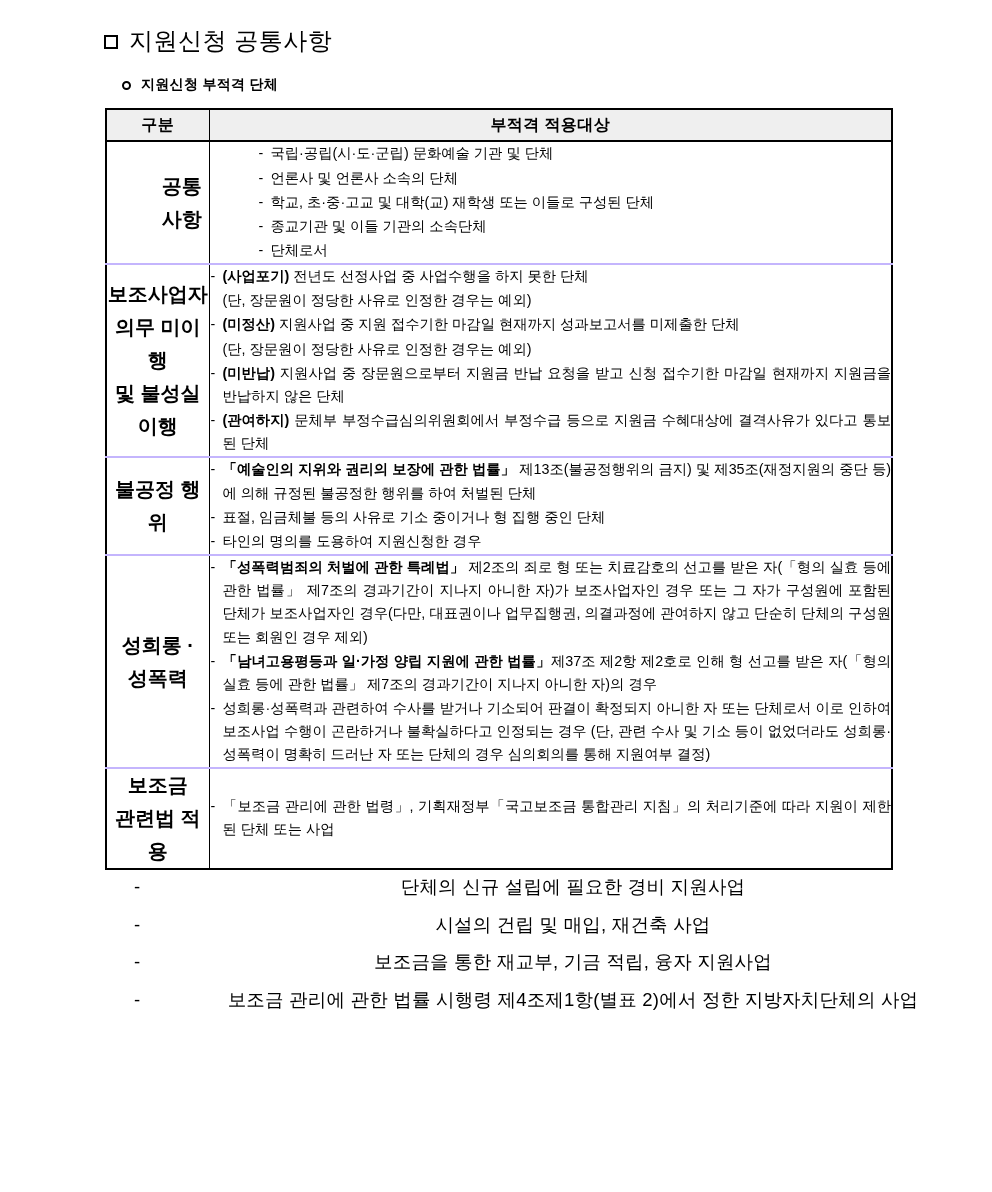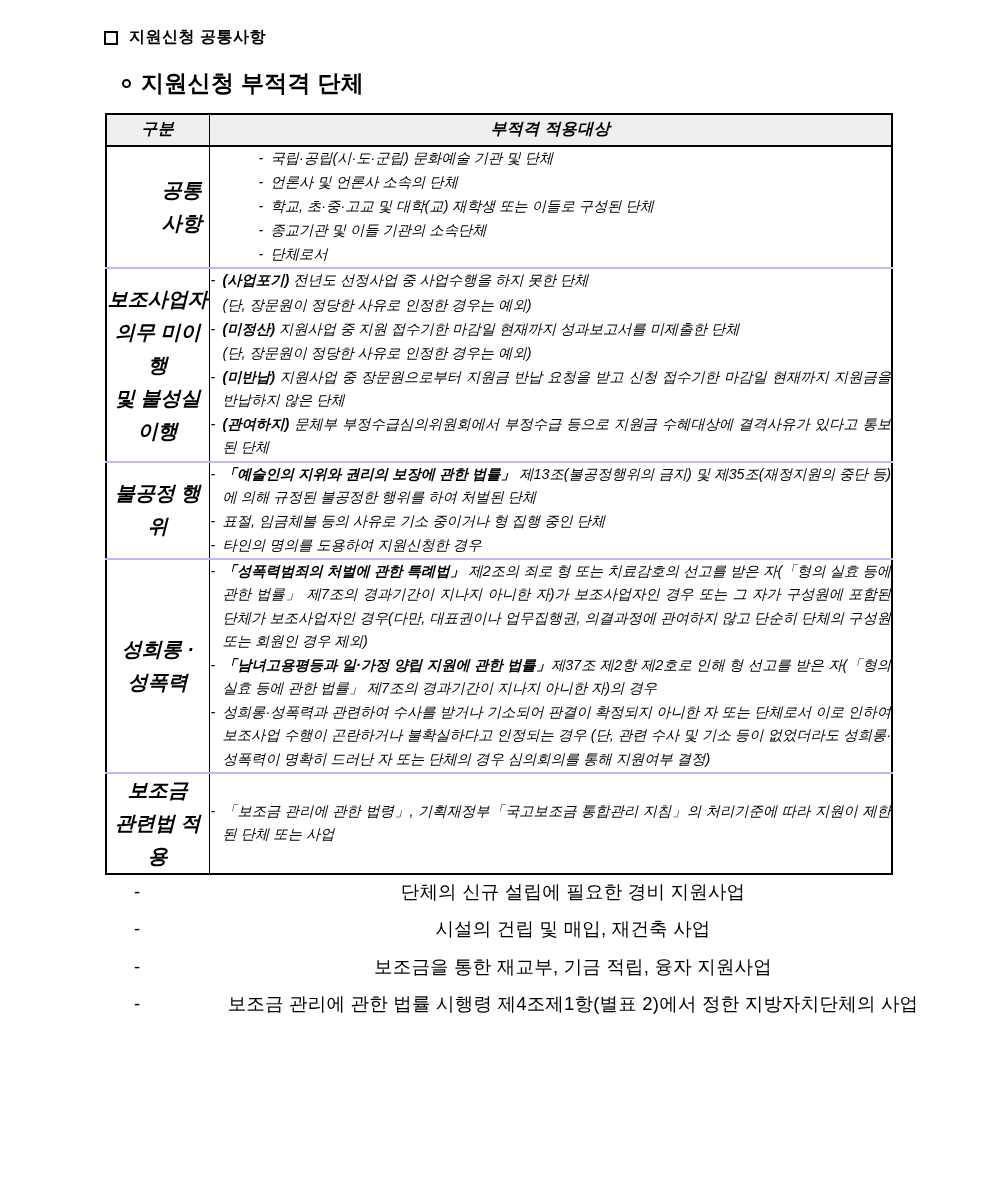--- a/index.html
+++ b/index.html
@@ -34,52 +34,51 @@
     display: inline-block;
     width: 14px;
     height: 14px;
     border: 2px solid #000;
     box-sizing: border-box;
     flex: 0 0 auto;
     position: relative;
     top: 1px;
   }
   .h1-text {
-    font-size: 16px;
-    font-weight: bold;
+    font-size: 24px;
+    font-weight: normal;
     letter-spacing: 0.5px;
     line-height: 1.1;
   }
 
   .h2-row {
     display: flex;
     align-items: center;
     gap: 10px;
     margin: 22px 0 0 122px;
   }
   .circ-icon {
     display: inline-block;
     width: 9px;
     height: 9px;
     border: 2.5px solid #000;
     border-radius: 50%;
     box-sizing: border-box;
     flex: 0 0 auto;
   }
   .h2-text {
-    font-size: 23px;
+    font-size: 14px;
     font-weight: bold;
     letter-spacing: 0.3px;
   }
 
   
   .tbl-wrap {
     margin: 14px 0 0 105px;
     width: 786px;
-    font-style: italic;
   }
   table.main {
     border-collapse: collapse;
     width: 786px;
     table-layout: fixed;
     border: 2px solid #000;
   }
   table.main td, table.main th {
     border: 1px solid #000;
     padding: 0;

